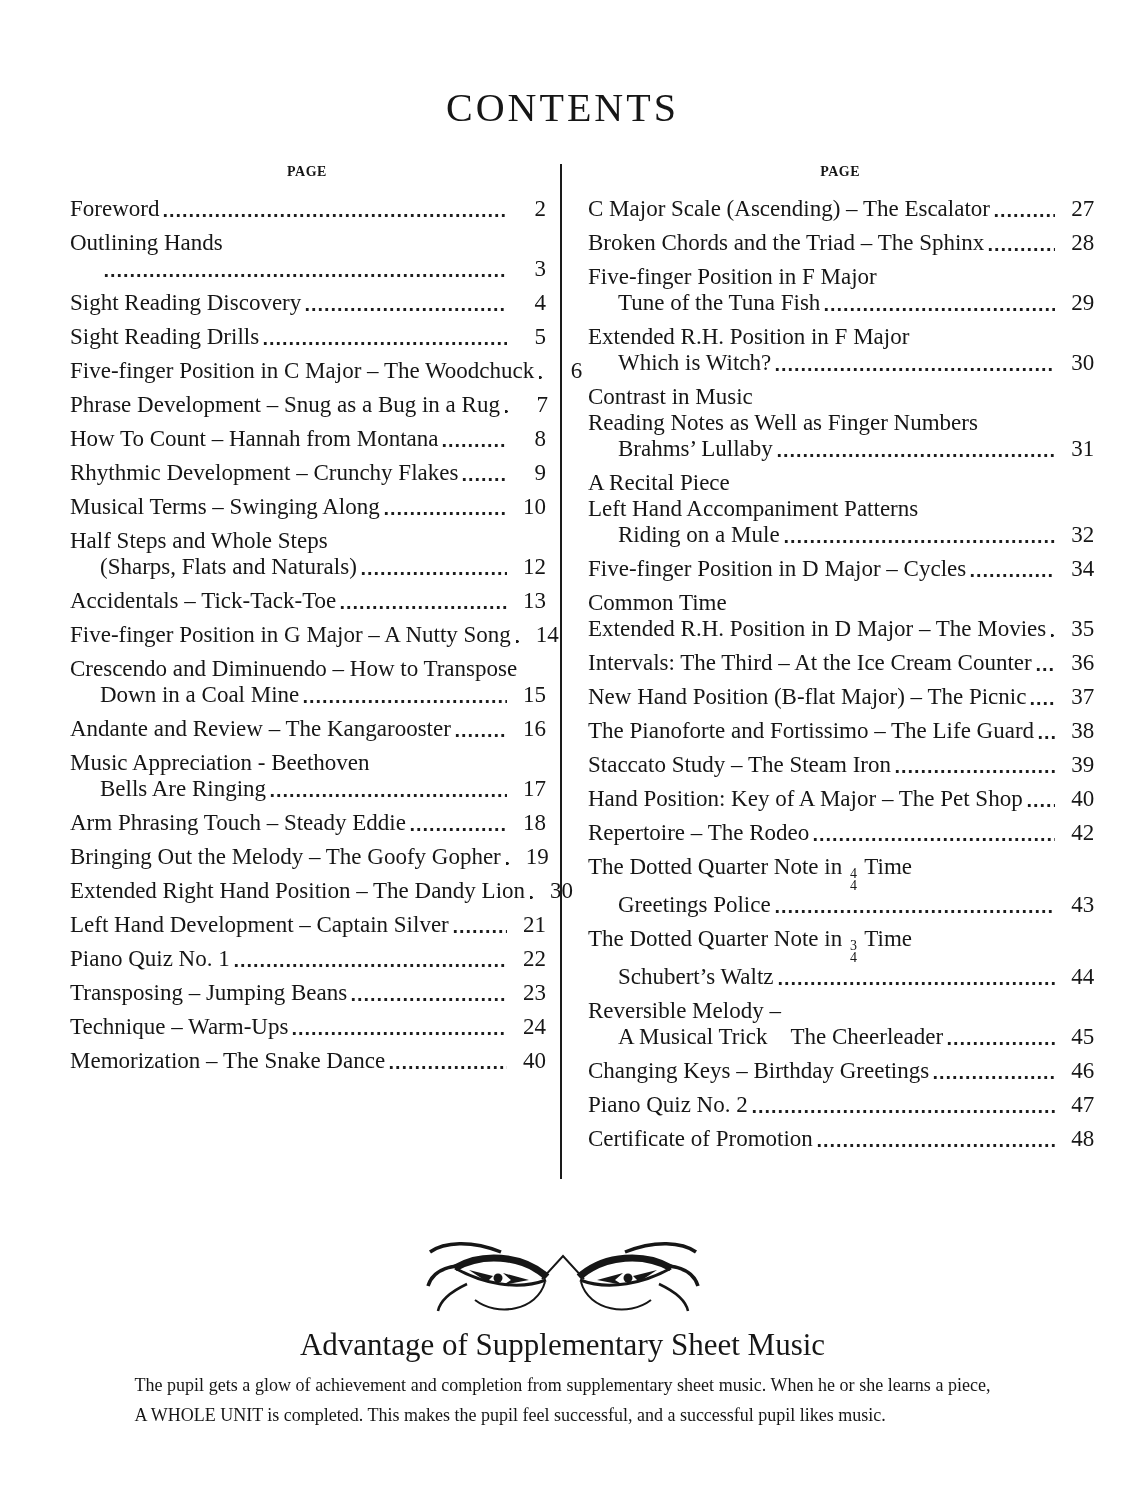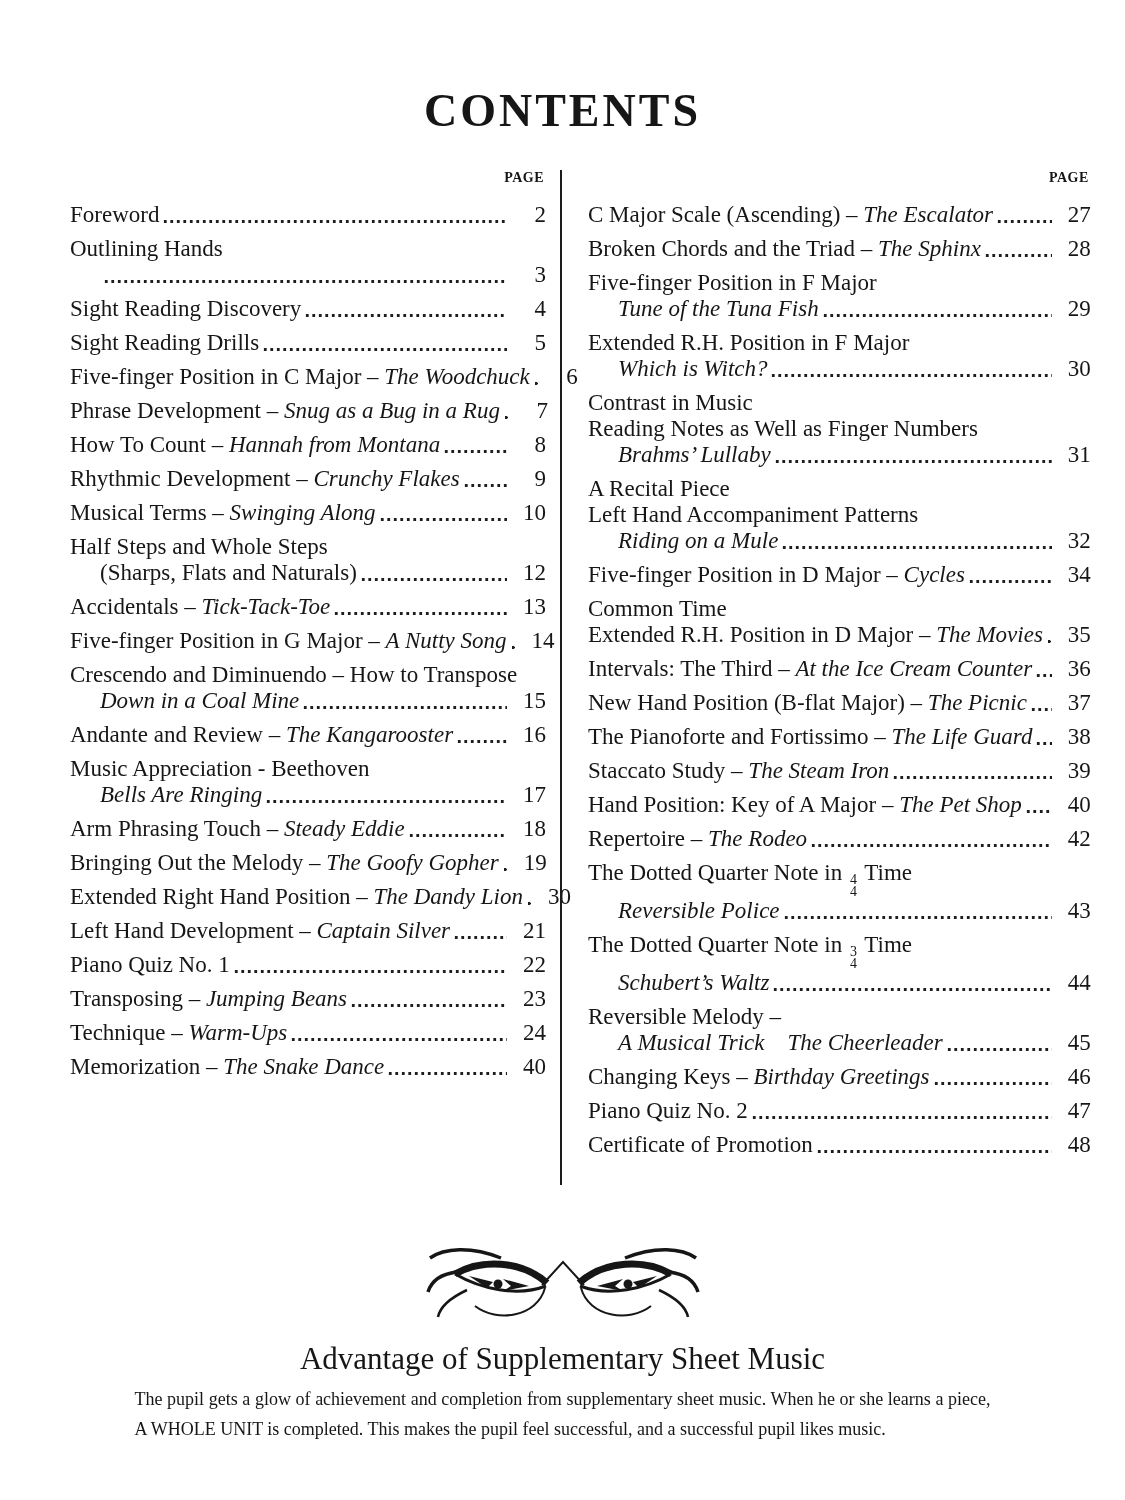--- a/index.html
+++ b/index.html
@@ -6,58 +6,58 @@
   body {
     width: 1125px; height: 1500px;
     font-family: "Liberation Serif", serif;
     color: #161616;
     position: relative;
     overflow: hidden;
   }
   .title {
     padding-top: 88px;
     text-align: center;
-    font-size: 46px;
-    font-weight: bold;
+    font-size: 40px;
+    font-weight: normal;
     letter-spacing: 3px;
     line-height: 1;
   }
   .columns {
     display: flex;
     align-items: flex-start;
     margin: 36px 78px 0 70px;
   }
   .col { }
   .col-left { width: 476px; }
   .col-right { flex: 1; margin-left: 26px; }
   .divider {
     width: 2px; height: 1015px;
     background: #1a1a1a;
     margin-left: 14px;
     flex: none;
   }
   .page-label {
-    text-align: right;
+    text-align: center;
     font-size: 14px;
     font-weight: bold;
     letter-spacing: 0.5px;
     padding-bottom: 16px;
     padding-right: 2px;
   }
   .entry { margin-bottom: 8px; }
   .line {
     display: flex;
     align-items: flex-end;
     font-size: 23px;
     line-height: 26px;
     white-space: nowrap;
   }
   .line.ind { padding-left: 30px; }
   .txt { flex: none; }
-  .it { font-style: italic; }
+  .it { }
   .bd { font-weight: normal; }
   .leader {
     flex: 1;
     height: 5px;
     margin: 0 3px 4px 3px;
     background-image: radial-gradient(circle, #1d1d1d 1.4px, rgba(0,0,0,0) 1.7px);
     background-size: 6.5px 5px;
     background-repeat: repeat-x;
     background-position: left bottom;
     min-width: 6px;
@@ -78,21 +78,20 @@
     padding: 0 2px;
   }
   .ornament {
     display: block;
     margin: 56px auto 0 auto;
   }
   .footer-heading {
     text-align: center;
     font-size: 31px;
     line-height: 1.15;
-    margin-top: 8px;
   }
   .footer-paragraph {
     width: 856px;
     margin: 7px auto 0 auto;
     font-size: 18px;
     line-height: 30px;
     text-align: justify;
   }
 </style>
 </head>
@@ -402,21 +401,21 @@
           </div>
         </div>
         <div class="entry">
           <div class="line">
             <span class="txt"><span>The Dotted Quarter Note in </span><span class="ts">
                 <span>4</span>
                 <span>4</span>
               </span><span> Time</span></span>
           </div>
           <div class="line ind">
-            <span class="txt"><span class="it">Reversible Police</span></span>
+            <span class="txt"><span class="it">Greetings Police</span></span>
             <span class="leader"></span>
             <span class="pagenum">43</span>
           </div>
         </div>
         <div class="entry">
           <div class="line">
             <span class="txt"><span>The Dotted Quarter Note in </span><span class="ts">
                 <span>3</span>
                 <span>4</span>
               </span><span> Time</span></span>

